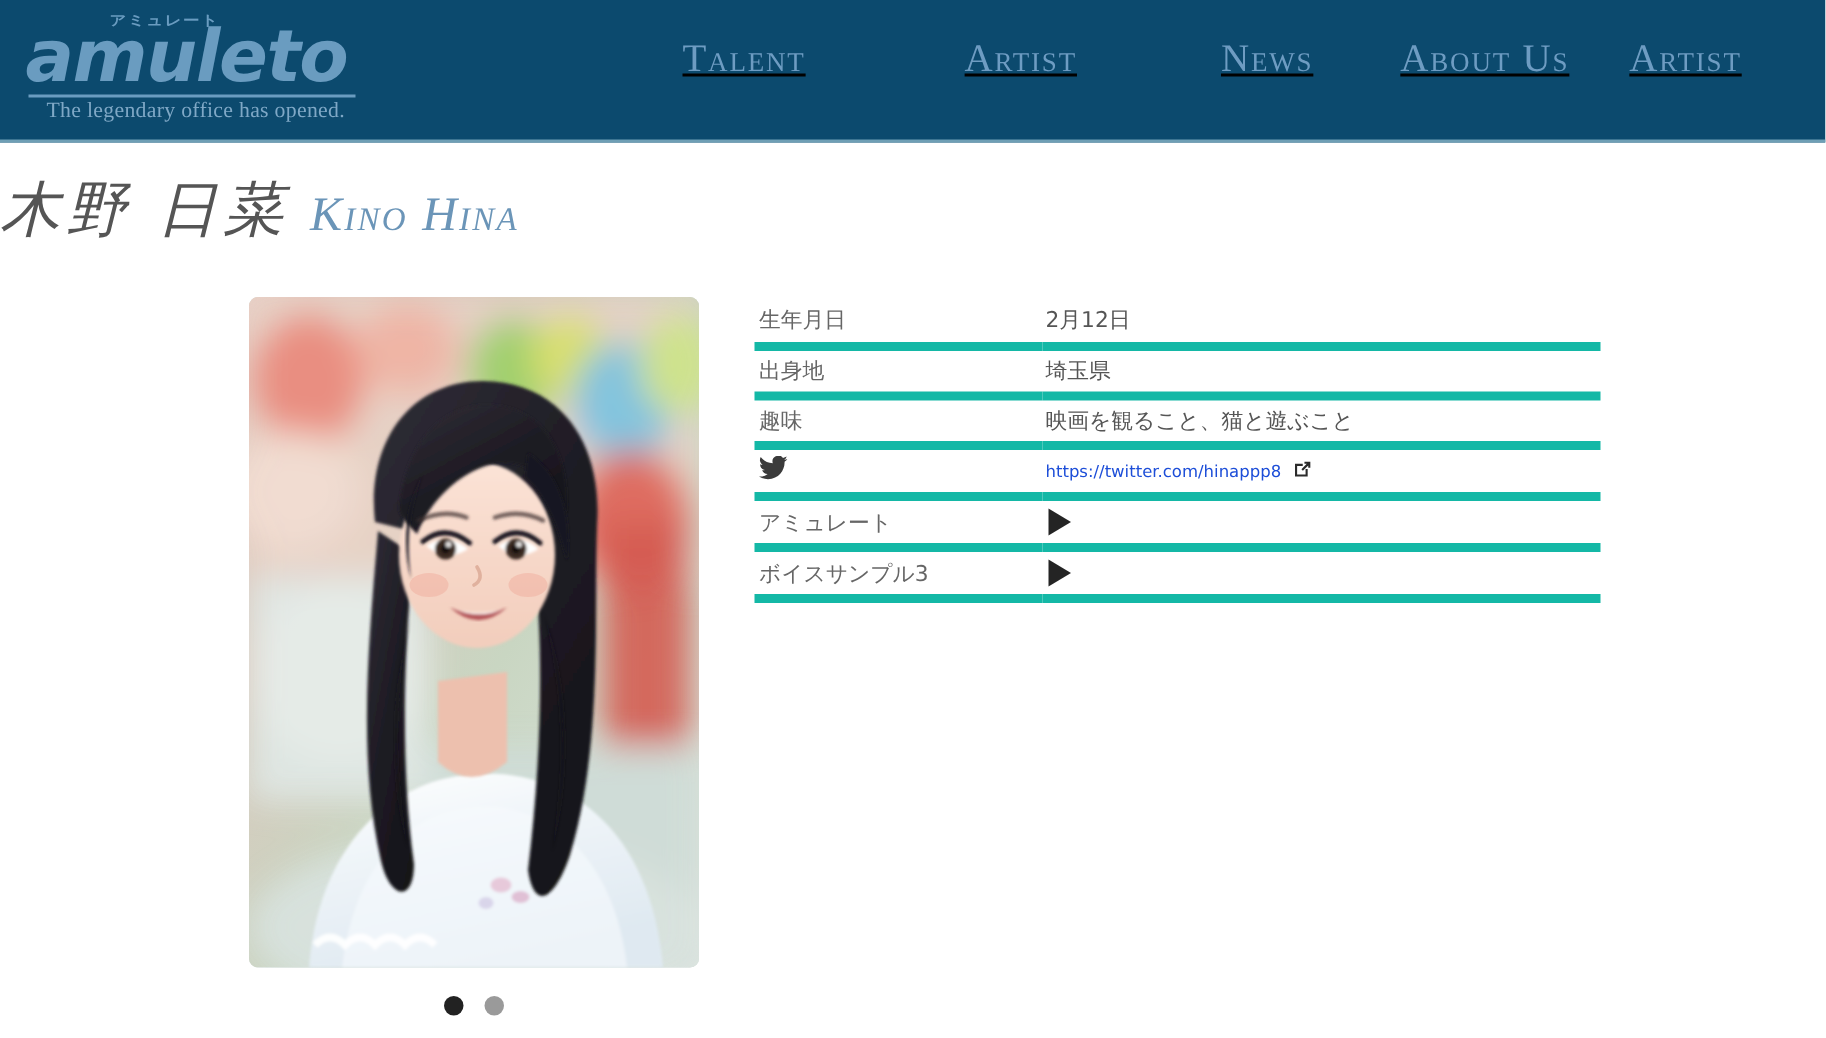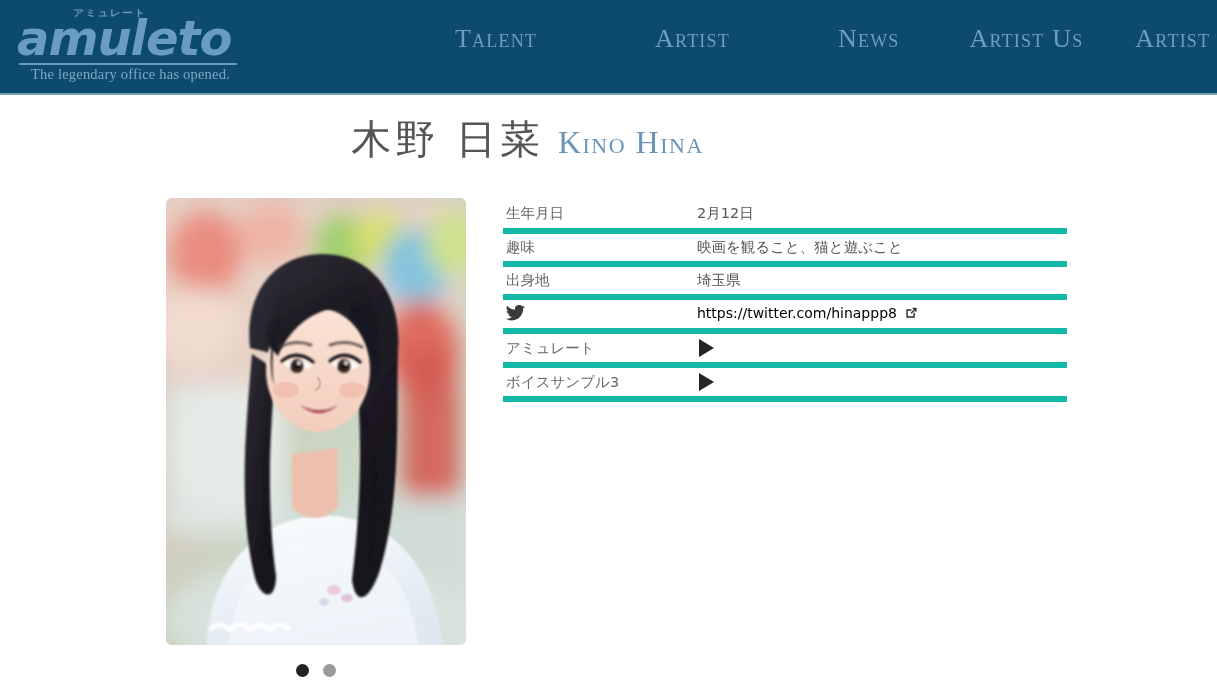--- a/index.html
+++ b/index.html
@@ -76,21 +76,22 @@
     letter-spacing: 0.2px;
     white-space: nowrap;
   }
 
   .main-nav {
     position: absolute;
     left: 455px;
     top: 26px;
     display: flex;
     align-items: baseline;
-    gap: 16px;
+    gap: 4px;
+    text-decoration: underline;
   }
   .nav-item {
     font-family: "Liberation Serif", "DejaVu Serif", serif;
     font-variant: small-caps;
     font-size: 26px;
     letter-spacing: 1.2px;
     color: #6e9cc2;
     text-decoration: none;
     white-space: nowrap;
     line-height: 1;
@@ -99,22 +100,22 @@
   .nav-gap-1 { margin-right: 102px; }
   .nav-gap-2 { margin-right: 92px; }
   .nav-gap-3 { margin-right: 54px; }
   .nav-gap-4 { margin-right: 36px; }
 
   
   .page-title-wrap {
     position: absolute;
     left: 0; top: 112px;
     width: 1055px;
-    text-align: center;
     white-space: nowrap;
+    font-style: italic;
   }
   .title-ja {
     font-family: "DejaVu Sans", sans-serif;
     font-size: 40px;
     font-weight: 300;
     color: #555555;
     letter-spacing: 4px;
     vertical-align: baseline;
   }
   .title-en {
@@ -192,23 +193,23 @@
   .profile-table td {
     font-family: "DejaVu Sans", sans-serif;
     font-size: 14.5px;
     color: #555555;
     padding-left: 2px;
   }
   .row-tall th, .row-tall td { height: 34px; }
 
   .twitter-icon { display: inline-block; vertical-align: middle; }
   .link-row a {
-    color: #000000;
+    color: #1d4ed8;
     text-decoration: none;
-    font-size: 14px;
+    font-size: 11px;
   }
   .ext-icon {
     display: inline-block;
     vertical-align: -2px;
     margin-left: 7px;
   }
 
   .play-btn {
     display: inline-block;
     width: 0; height: 0;
@@ -229,21 +230,21 @@
     <span class="logo-kana">アミュレート</span>
     <span class="logo-word">amuleto</span>
     <span class="logo-rule"></span>
     <span class="logo-tagline">The legendary office has opened.</span>
   </a>
 
   <nav class="main-nav">
     <a class="nav-item nav-gap-1" href="#">Talent</a>
     <a class="nav-item nav-gap-2" href="#">Artist</a>
     <a class="nav-item nav-gap-3" href="#">News</a>
-    <a class="nav-item nav-gap-4" href="#">Artist Us</a>
+    <a class="nav-item nav-gap-4" href="#">About Us</a>
     <a class="nav-item" href="#">Artist</a>
   </nav>
 
 </header>
 
 <div class="page-title-wrap">
   <span class="title-ja">木野 日菜</span><span class="title-en">Kino Hina</span>
 </div>
 
 <div class="content">
@@ -361,26 +362,26 @@
     </div>
   </div>
 
   <table class="profile-table">
     <tbody>
       <tr>
         <th>生年月日</th>
         <td>2月12日</td>
       </tr>
       <tr>
+        <th>出身地</th>
+        <td>埼玉県</td>
+      </tr>
+      <tr>
         <th>趣味</th>
         <td>映画を観ること、猫と遊ぶこと</td>
-      </tr>
-      <tr>
-        <th>出身地</th>
-        <td>埼玉県</td>
       </tr>
       <tr class="row-tall link-row">
         <th>
           <span class="twitter-icon">
             <svg width="19" height="16" viewBox="0 0 24 20" aria-hidden="true">
               <path fill="#3b3b3b" d="M24 2.37a9.6 9.6 0 0 1-2.83.79A4.94 4.94 0 0 0 23.34.37a9.86 9.86 0 0 1-3.13 1.2A4.92 4.92 0 0 0 11.6 6.0a13.96 13.96 0 0 1-10.14-5.2 4.92 4.92 0 0 0 1.52 6.57A4.88 4.88 0 0 1 .96 6.75v.06a4.92 4.92 0 0 0 3.95 4.83 4.95 4.95 0 0 1-2.22.08 4.93 4.93 0 0 0 4.6 3.42A9.88 9.88 0 0 1 0 17.18a13.94 13.94 0 0 0 7.55 2.21c9.05 0 14-7.5 14-14v-.64A9.96 9.96 0 0 0 24 2.37z"></path>
             </svg>
           </span>
         </th>
         <td>

